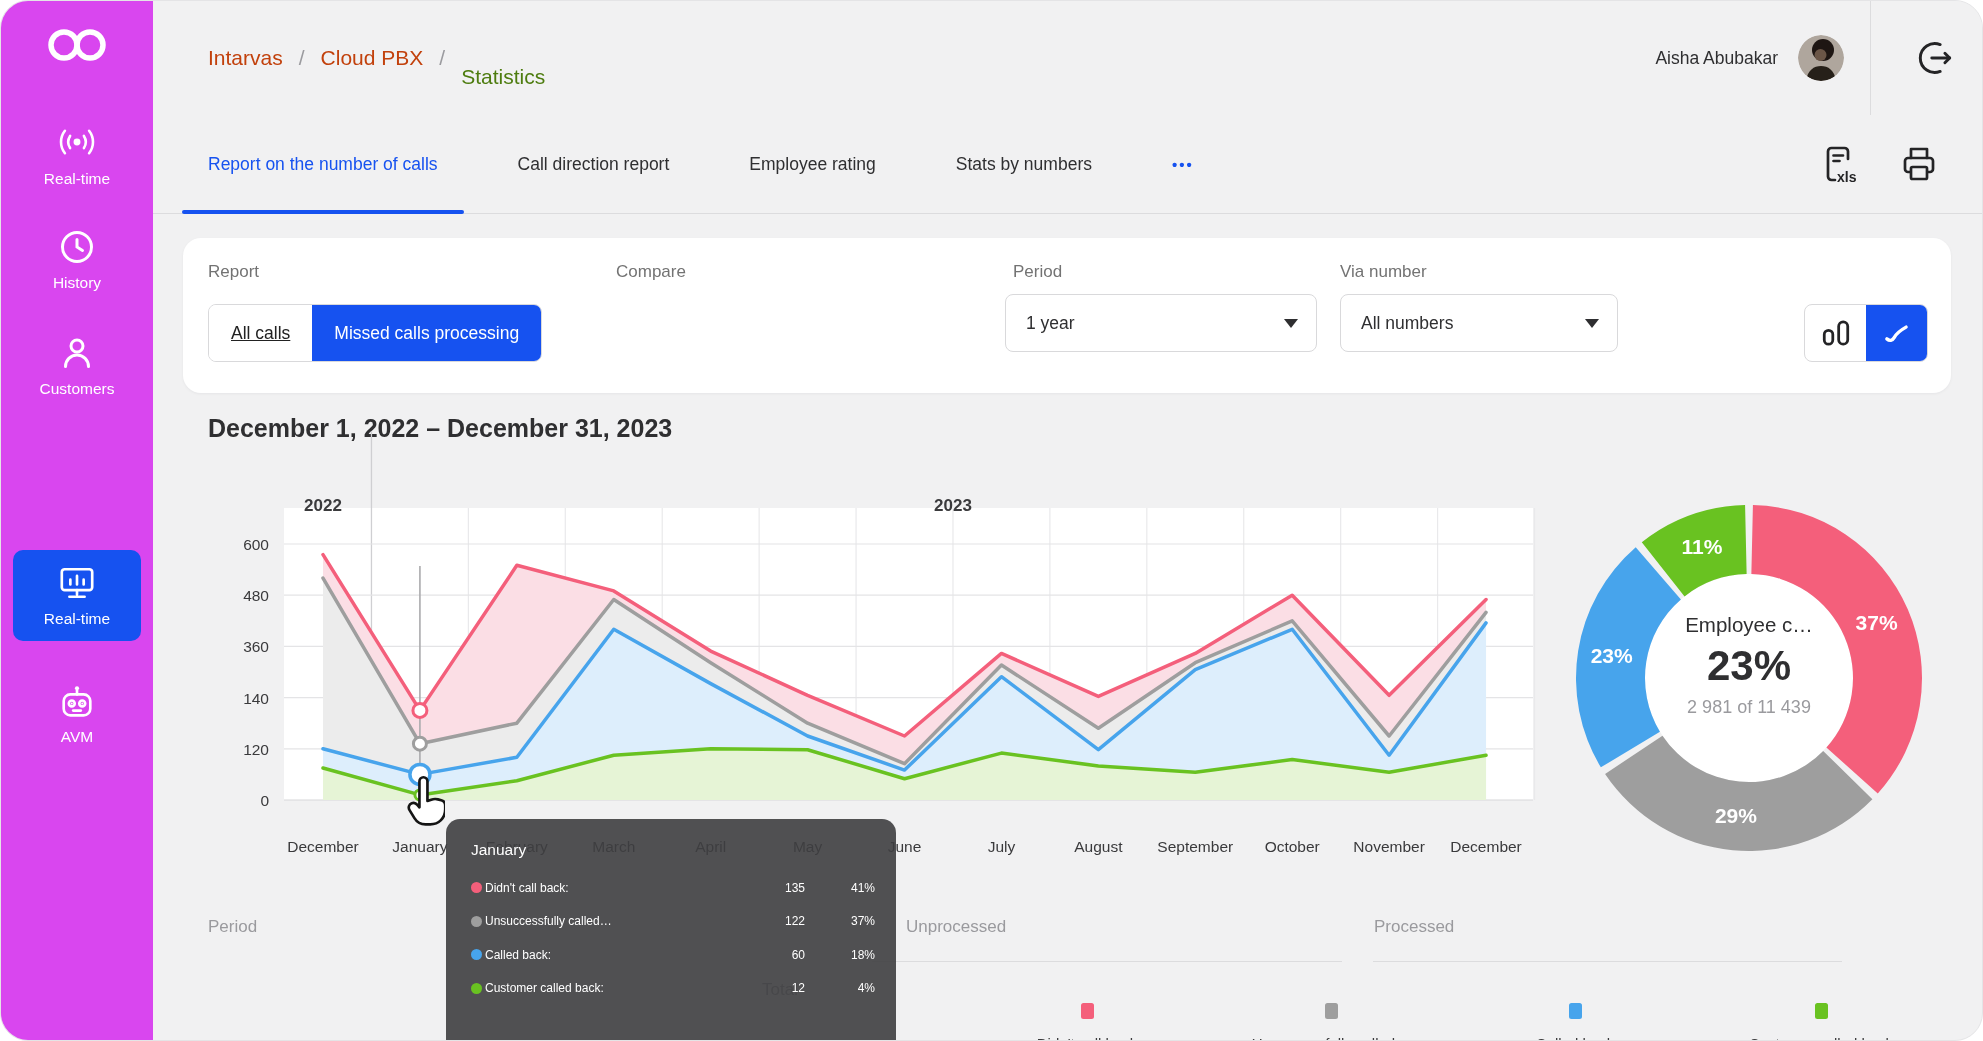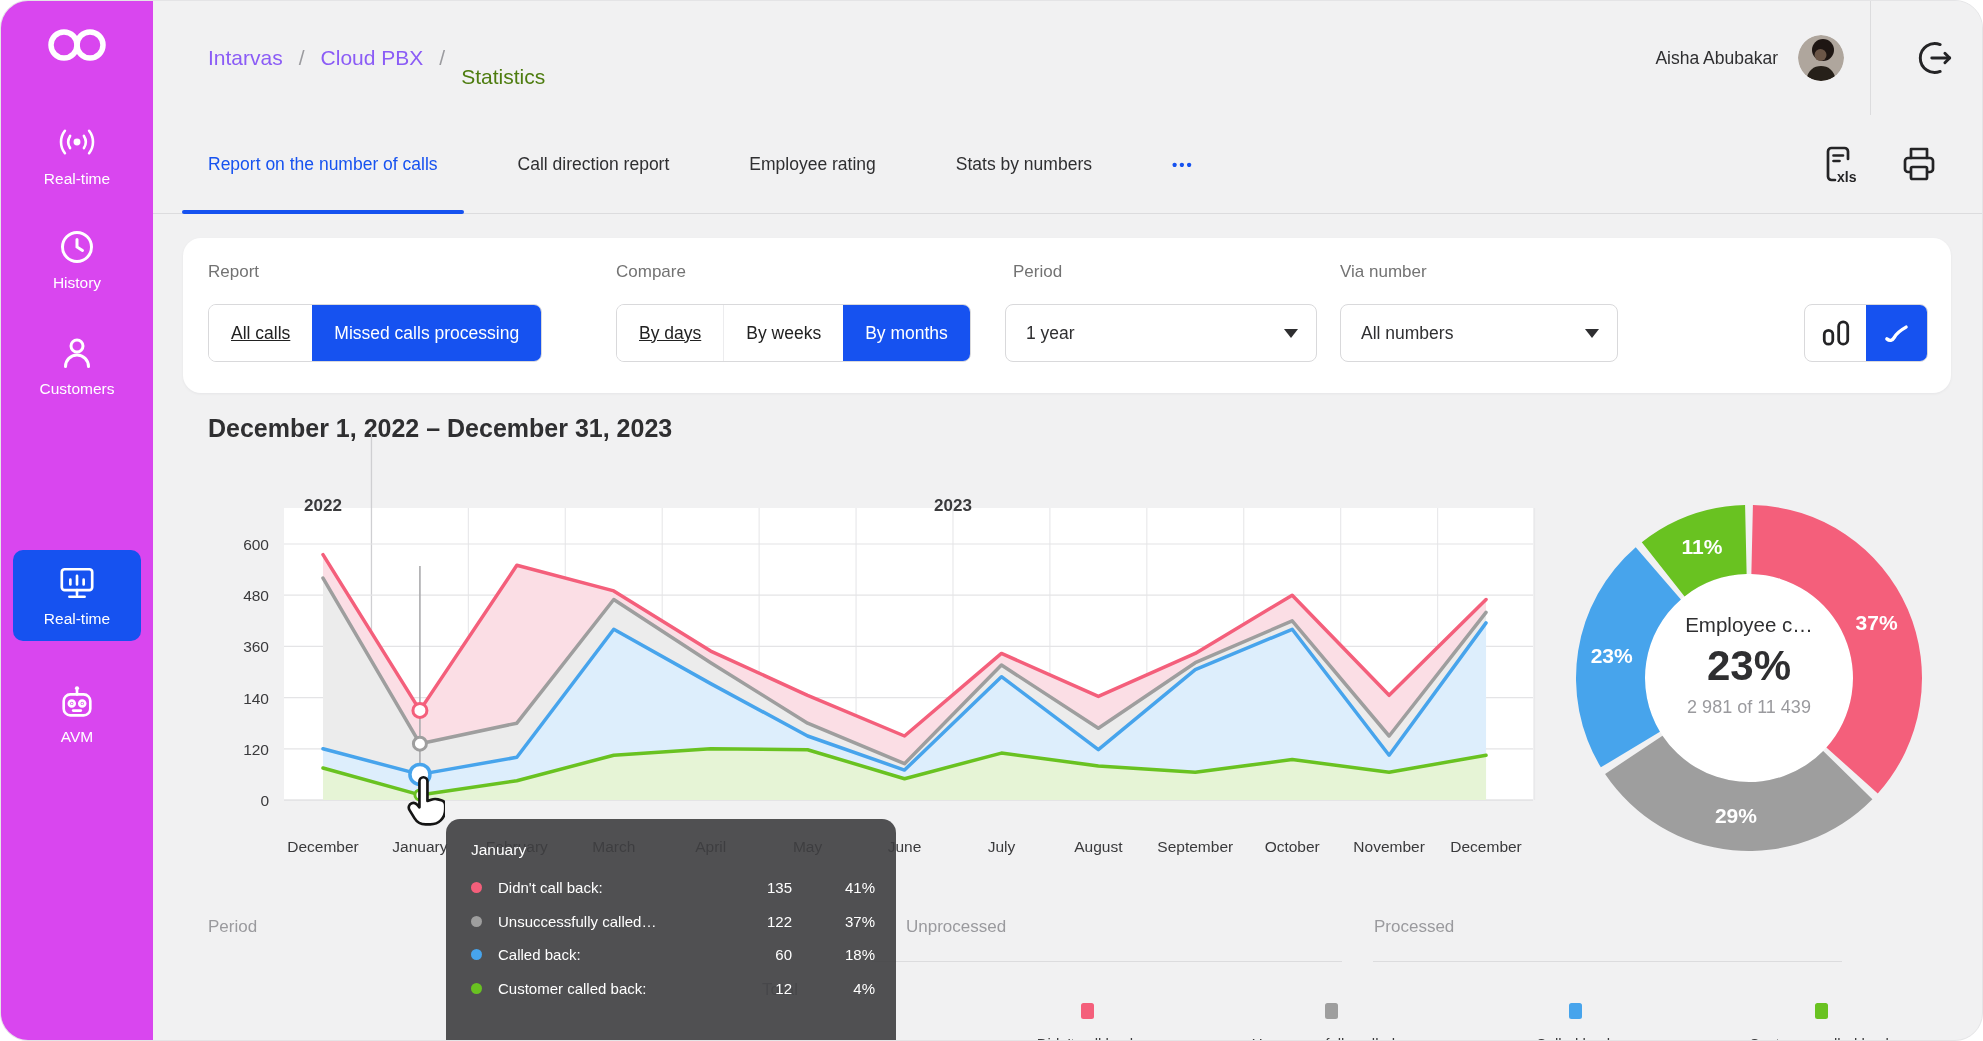--- a/index.html
+++ b/index.html
@@ -9,21 +9,21 @@
   
   .sidebar{position:absolute;left:0;top:0;bottom:0;width:152px;background:#d946ef;z-index:10;}
   .logo{position:absolute;top:26px;left:0;width:152px;display:flex;justify-content:center;}
   .side-item{position:absolute;left:12px;width:128px;text-align:center;color:#fff;cursor:pointer;}
   .side-item .s-icon{width:38px;height:38px;margin:0 auto;}
   .side-item .s-label{font-size:15.5px;margin-top:7px;}
   .side-item.active{background:#1652F0;border-radius:10px;padding:15px 0 13px 0;}
   
   .topbar{position:absolute;left:152px;right:0;top:0;height:114px;border-bottom:1px solid #DCDCDE;background:#F1F1F2;}
   .breadcrumb{position:absolute;left:55px;top:0;height:114px;display:flex;align-items:center;gap:16px;font-size:21px;font-weight:500;}
-  .crumb{color:#8b5cf6;cursor:pointer;}
+  .crumb{color:#c2410c;cursor:pointer;}
   .crumb.current{color:#4d7c0f;margin-top:37px;}
   .crumb-sep{color:#9B9B9F;font-weight:400;}
   .user-area{position:absolute;right:138px;top:0;height:114px;display:flex;align-items:center;gap:20px;}
   .user-name{font-size:17.5px;color:#2F2F31;}
   .avatar{width:46px;height:46px;border-radius:50%;overflow:hidden;display:block;}
   .top-divider{position:absolute;left:1717px;top:0;width:1px;height:114px;background:#DCDCDE;}
   .logout-btn{position:absolute;right:25px;top:36px;width:42px;height:42px;cursor:pointer;}
   
   .tabbar{position:absolute;left:152px;right:0;top:114px;height:98px;border-bottom:1px solid #DCDCDE;background:#F1F1F2;}
   .tabs{position:absolute;left:55px;top:0;height:98px;display:flex;align-items:center;gap:80px;}
@@ -35,42 +35,42 @@
   .action-icon{width:42px;height:44px;cursor:pointer;color:#242426;}
   
   .filter-card{position:absolute;left:182px;top:237px;width:1768px;height:155px;background:#fff;border-radius:18px;
                box-shadow:0 1px 3px rgba(20,20,40,0.05);z-index:2;}
   .f-label{position:absolute;top:24px;font-size:17px;color:#737373;}
   .seg-group{position:absolute;top:66px;height:58px;display:inline-flex;border:1px solid #D9D9DB;border-radius:8px;
              overflow:hidden;background:#fff;box-sizing:border-box;}
   .seg-btn{display:flex;align-items:center;padding:0 22px;font-size:17.5px;color:#222;cursor:pointer;background:#fff;border-left:1px solid #ECECEE;}
   .seg-btn:first-child{border-left:none;text-decoration:underline;}
   .seg-btn.sel{background:#1652F0;color:#fff;border-left:none;}
-  .select{position:absolute;top:66px;height:58px;display:flex;align-items:center;justify-content:space-between;
+  .select{position:absolute;top:56px;height:58px;display:flex;align-items:center;justify-content:space-between;
           border:1px solid #D9D9DB;border-radius:8px;background:#fff;box-sizing:border-box;
           padding:0 18px 0 20px;font-size:17.5px;cursor:pointer;}
   .caret{width:0;height:0;border-left:7px solid transparent;border-right:7px solid transparent;border-top:9px solid #2E2E30;}
   .toggle-group{position:absolute;left:1621px;top:66px;height:58px;width:124px;display:flex;border:1px solid #D9D9DB;
                 border-radius:8px;overflow:hidden;box-sizing:border-box;background:#fff;}
   .toggle-btn{flex:1;display:flex;align-items:center;justify-content:center;cursor:pointer;}
   .toggle-btn.sel{background:#1652F0;}
   
   .range-title{position:absolute;left:207px;top:413px;font-size:25px;font-weight:bold;color:#2F2F31;z-index:2;}
   #line-chart{position:absolute;left:200px;top:420px;width:1360px;height:450px;z-index:2;overflow:visible;}
   #donut{position:absolute;left:1545px;top:475px;width:410px;height:410px;z-index:2;}
   .donut-center{position:absolute;left:1608px;top:612px;width:280px;text-align:center;z-index:3;}
   .donut-title{font-size:20.5px;color:#2F2F31;}
   .donut-value{font-size:42px;font-weight:bold;color:#2F2F31;margin-top:5px;}
   .donut-sub{font-size:18px;color:#9A9A9E;margin-top:7px;}
   .hand-cursor{position:absolute;left:404px;top:774px;width:40px;height:52px;z-index:8;}
   
   .chart-tooltip{position:absolute;left:445px;top:818px;width:450px;height:244px;background:rgba(62,62,64,0.9);
                  border-radius:14px;z-index:7;color:#fff;padding:22px 21px 0 25px;box-sizing:border-box;}
   .tt-title{font-size:15.5px;margin-bottom:12px;}
-  .tt-row{display:grid;grid-template-columns:14px 1fr 64px 70px;align-items:center;column-gap:13px;height:33.5px;font-size:15px;}
+  .tt-row{display:grid;grid-template-columns:14px 1fr 64px 70px;align-items:center;height:33.5px;font-size:12px;}
   .tt-dot{width:11px;height:11px;border-radius:50%;}
   .tt-val,.tt-pct{text-align:right;}
   .tt-row.bold{font-weight:normal;}
   
   .bottom{position:absolute;left:0;top:0;width:100%;height:100%;z-index:1;}
   .b-header{position:absolute;font-size:17px;color:#9A9A9E;}
   .b-divider{position:absolute;height:1px;background:#DCDCDE;}
   .legend-square{position:absolute;width:13px;height:16px;border-radius:2.5px;}
   .legend-label{position:absolute;font-size:15px;color:#3A3A3C;transform:translateX(-50%);white-space:nowrap;}
 </style>
@@ -199,25 +199,20 @@
 
   <section class="filter-card">
     <span class="f-label" style="left:25px">Report</span>
     <span class="f-label" style="left:433px">Compare</span>
     <span class="f-label" style="left:830px">Period</span>
     <span class="f-label" style="left:1157px">Via number</span>
 
     <div class="seg-group" style="left:25px" id="report-seg">
         <div class="seg-btn">All calls</div>
         <div class="seg-btn sel">Missed calls processing</div>
-      </div>
-    <div class="seg-group" style="left:433px" id="compare-seg">
-        <div class="seg-btn">By days</div>
-        <div class="seg-btn">By weeks</div>
-        <div class="seg-btn sel">By months</div>
       </div>
 
     <div class="select" style="left:822px;width:312px">
       <span>1 year</span>
       <span class="caret"></span>
     </div>
     <div class="select" style="left:1157px;width:278px">
       <span>All numbers</span>
       <span class="caret"></span>
     </div>

